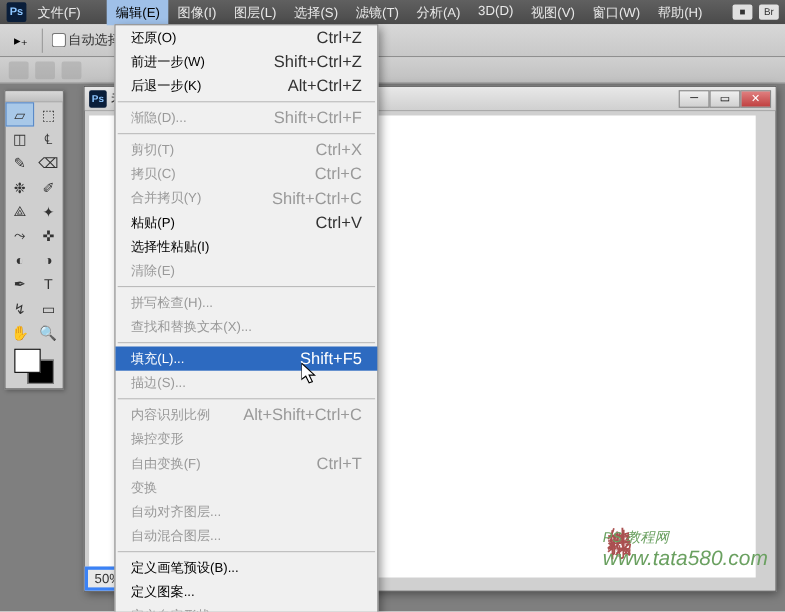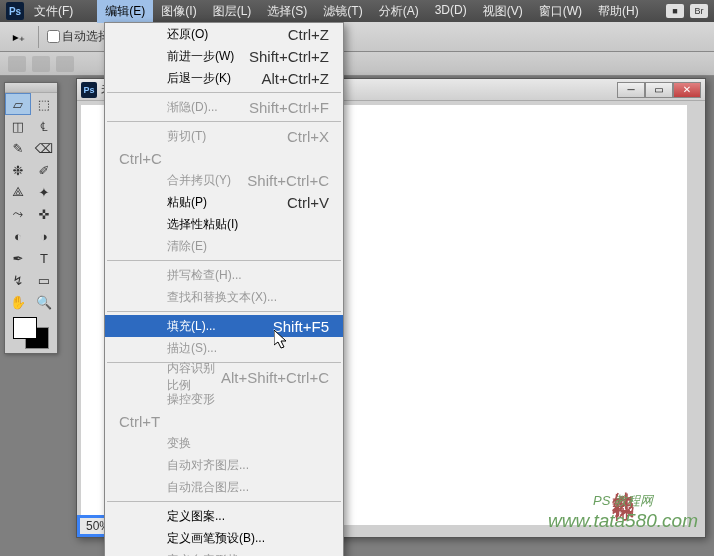--- a/index.html
+++ b/index.html
@@ -31,29 +31,29 @@
 .doc-titlebar { height: 22px; background: linear-gradient(to bottom, #e8e8e8, #d0d0d0); display: flex; align-items: center; padding: 0 4px; gap: 4px; border-bottom: 1px solid #aaa; }
 .doc-ps-icon { width: 16px; height: 16px; background: #0a1e3a; color: #8cc5ff; font-size: 9px; font-weight: bold; display: flex; align-items: center; justify-content: center; border-radius: 2px; }
 .doc-title { color: #333; flex: 1; }
 .win-btns { display: flex; }
 .win-btn { width: 28px; height: 16px; border: 1px solid #888; background: linear-gradient(to bottom, #f0f0f0, #d0d0d0); display: flex; align-items: center; justify-content: center; font-size: 10px; }
 .win-btn.close { background: linear-gradient(to bottom, #e08080, #c04040); color: #fff; }
 .doc-canvas { background: #fff; margin: 4px 18px 18px 4px; height: 420px; }
 .doc-zoom { position: absolute; bottom: 0; left: 0; background: #e8e8e8; border: 3px solid #3b82f6; padding: 1px 6px; color: #333; }
 .dropdown { position: absolute; top: 22px; left: 104px; width: 240px; background: #f0f0f0; border: 1px solid #888; box-shadow: 3px 3px 8px rgba(0,0,0,0.4); z-index: 100; }
 .dd-item { height: 22px; display: flex; align-items: center; padding: 0 14px; color: #000; cursor: default; }
-.dd-item .label { flex: 1; margin-left: 48px; }
+.dd-item .label { flex: 1; }
 .dd-item .shortcut { color: #333; font-size: 15px; }
 .dd-item.disabled { color: #999; }
 .dd-item.disabled .shortcut { color: #999; text-align: right; }
 .dd-item.highlight { background: #2d6ac0; color: #fff; gap: 16px; }
 .dd-item.highlight .shortcut { color: #fff; }
 .dd-sep { height: 1px; background: #bbb; margin: 3px 2px; }
 .cursor-arrow { position: absolute; top: 330px; left: 274px; z-index: 200; pointer-events: none; }
-.watermark { position: absolute; bottom: 24px; right: 16px; text-align: center; color: #b07070; font-family: cursive; }
+.watermark { position: absolute; bottom: 36px; right: 16px; text-align: left; color: #b07070; font-family: cursive; }
 .watermark .cn { font-size: 22px; color: #aa5050; writing-mode: vertical-rl; letter-spacing: 2px; display: inline-block; }
 .watermark .en { font-size: 13px; color: #6aa060; font-style: italic; margin-top: 4px; }
 .watermark .url { font-size: 19px; color: #6aa060; font-style: italic; }
 </style>
 </head>
 <body>
 
 <div class="app-bar">
   <div class="ps-logo">Ps</div>
   <div class="menu-bar">
@@ -155,20 +155,21 @@
     <div class="dd-item disabled">
       <span class="label">渐隐(D)...</span>
       <span class="shortcut">Shift+Ctrl+F</span>
     </div>
     <div class="dd-sep"></div>
     <div class="dd-item disabled">
       <span class="label">剪切(T)</span>
       <span class="shortcut">Ctrl+X</span>
     </div>
     <div class="dd-item disabled">
+      <span class="label">拷贝(C)</span>
       <span class="shortcut">Ctrl+C</span>
     </div>
     <div class="dd-item disabled">
       <span class="label">合并拷贝(Y)</span>
       <span class="shortcut">Shift+Ctrl+C</span>
     </div>
     <div class="dd-item">
       <span class="label">粘贴(P)</span>
       <span class="shortcut">Ctrl+V</span>
     </div>
@@ -201,41 +202,42 @@
     <div class="dd-sep"></div>
     <div class="dd-item disabled">
       <span class="label">内容识别比例</span>
       <span class="shortcut">Alt+Shift+Ctrl+C</span>
     </div>
     <div class="dd-item disabled">
       <span class="label">操控变形</span>
       <span class="shortcut"></span>
     </div>
     <div class="dd-item disabled">
+      <span class="label">自由变换(F)</span>
       <span class="shortcut">Ctrl+T</span>
     </div>
     <div class="dd-item disabled">
       <span class="label">变换</span>
       <span class="shortcut"></span>
     </div>
     <div class="dd-item disabled">
       <span class="label">自动对齐图层...</span>
       <span class="shortcut"></span>
     </div>
     <div class="dd-item disabled">
       <span class="label">自动混合图层...</span>
       <span class="shortcut"></span>
     </div>
     <div class="dd-sep"></div>
     <div class="dd-item">
+      <span class="label">定义画笔预设(B)...</span>
+      <span class="shortcut"></span>
+    </div>
+    <div class="dd-item">
       <span class="label">定义图案...</span>
-      <span class="shortcut"></span>
-    </div>
-    <div class="dd-item">
-      <span class="label">定义画笔预设(B)...</span>
       <span class="shortcut"></span>
     </div>
     <div class="dd-item disabled">
       <span class="label">定义自定形状...</span>
       <span class="shortcut"></span>
     </div>
   </div>
 
 <svg class="cursor-arrow" width="18" height="20" viewBox="0 0 18 20">
   <path d="M0 0 L0 15 L4 12 L7 18 L10 17 L7 11 L12 11 Z" fill="#fff" stroke="#000" stroke-width="1"></path>

